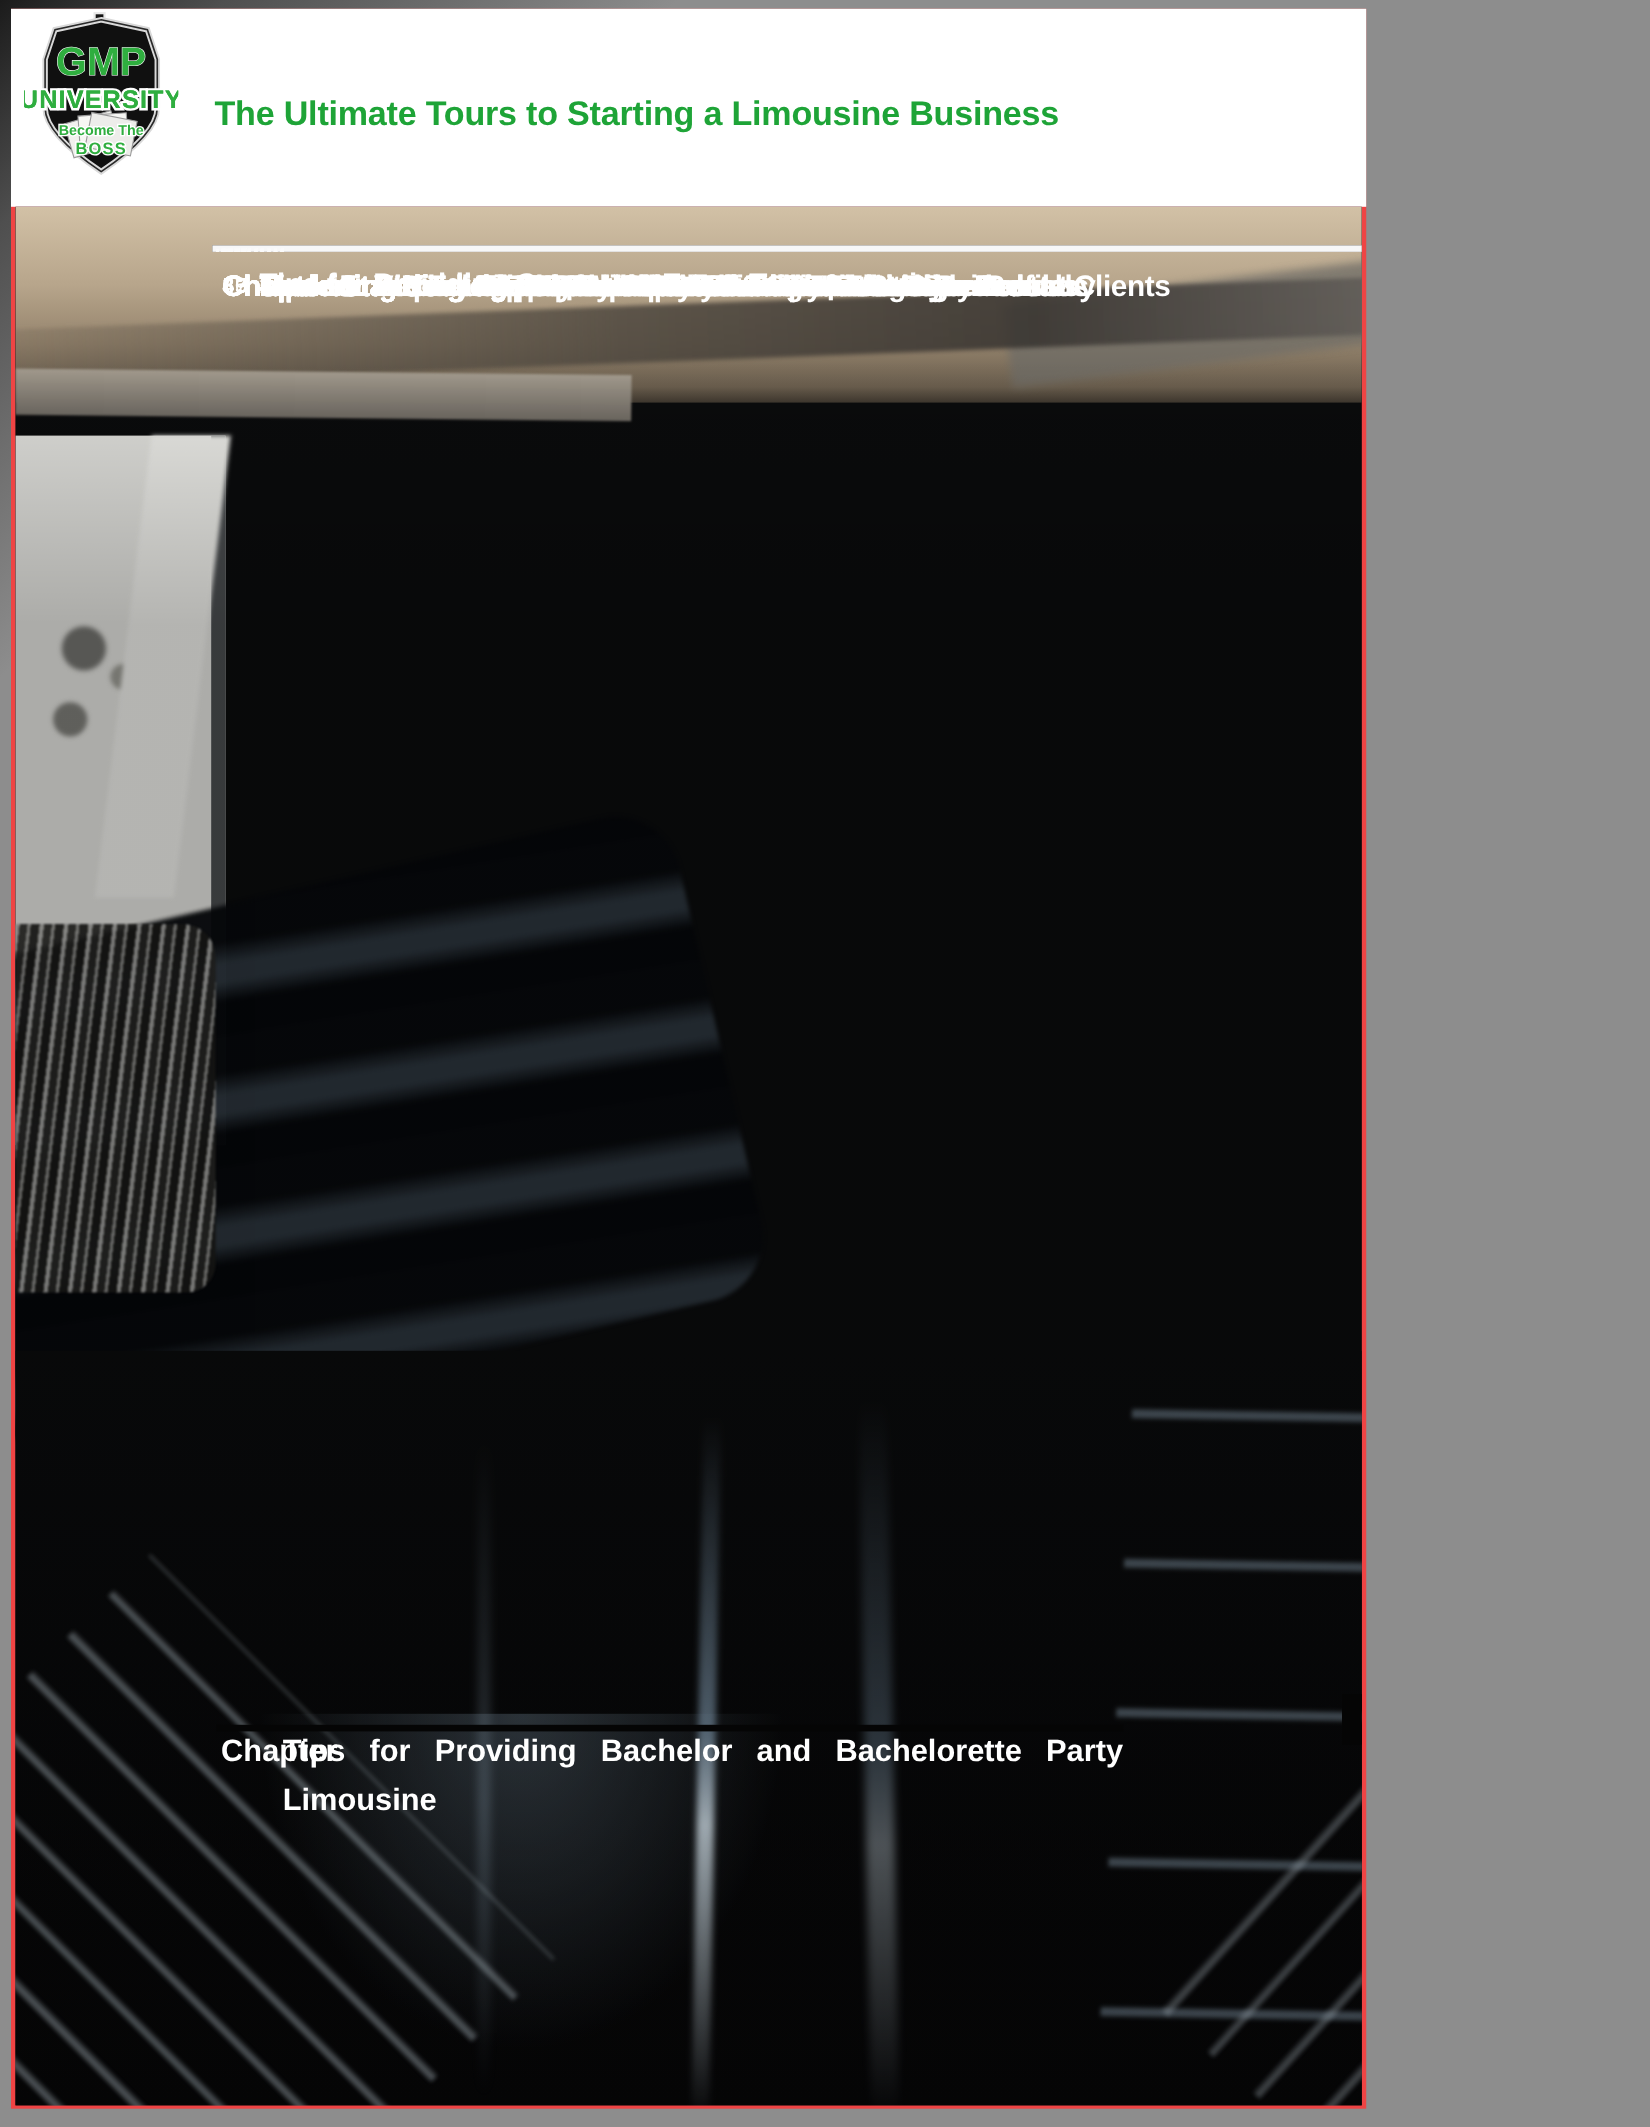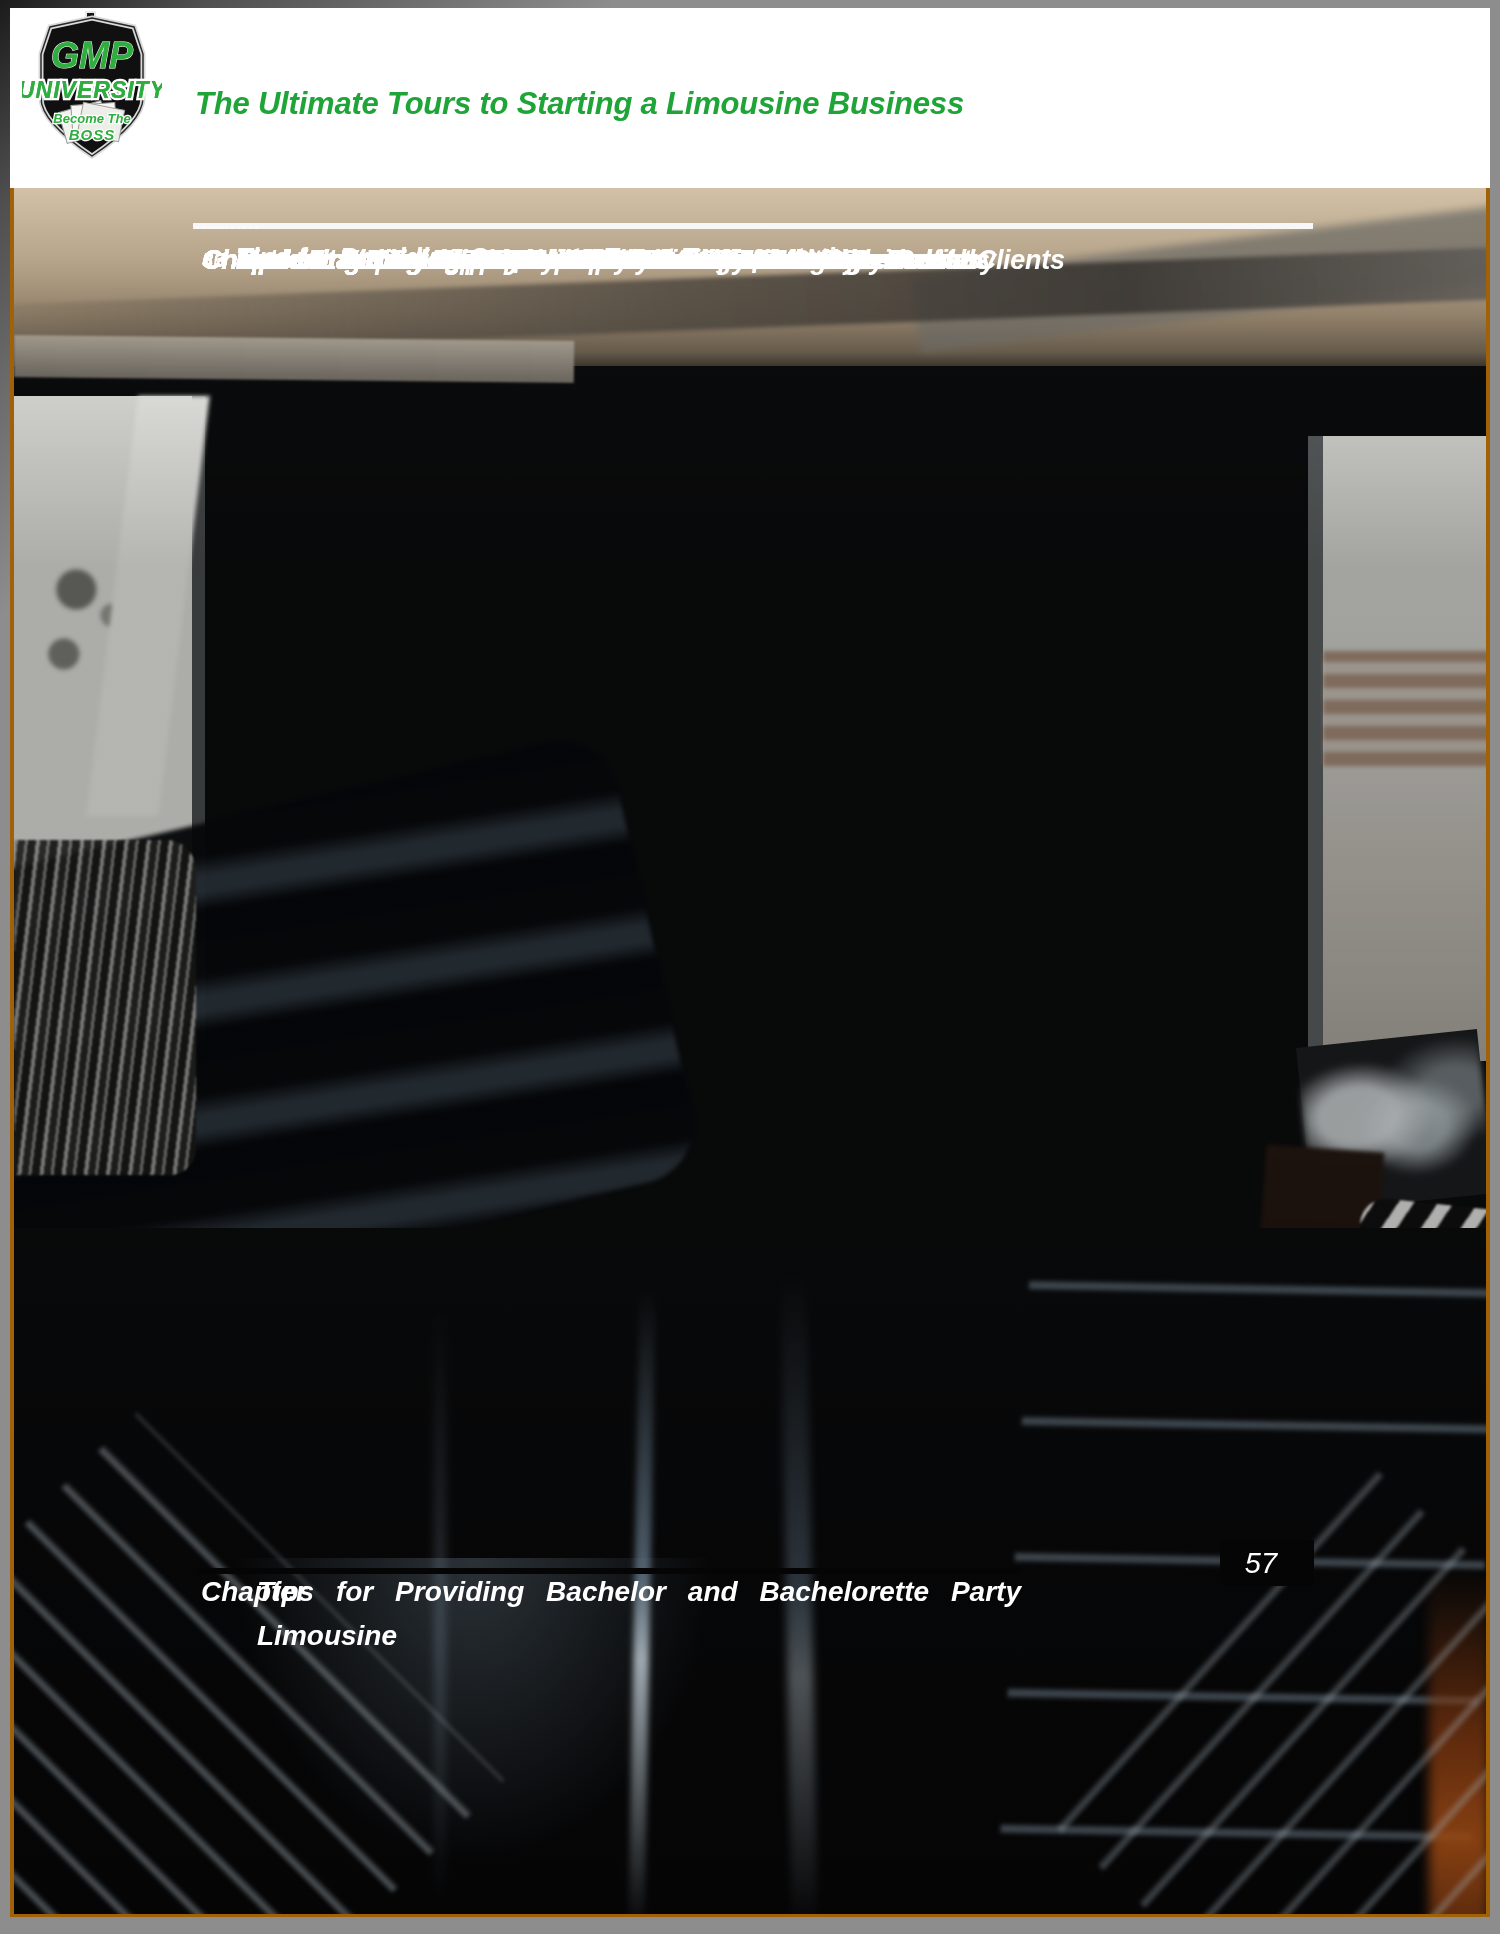--- a/index.html
+++ b/index.html
@@ -1,21 +1,21 @@
 <!DOCTYPE html>
 <html><head>
 <meta charset="utf-8">
 <style>
   html,body{margin:0;padding:0;}
   body{
     width:1500px;height:1934px;position:relative;overflow:hidden;
     background:linear-gradient(135deg,#1b1b1b 0%,#4f4f4f 6%,#8d8d8d 18%,#8d8d8d 100%);
     font-family:"Liberation Sans",sans-serif;
   }
-  .page{position:absolute;left:10px;top:8px;width:1480px;height:1909px;background:#a16207;font-style:italic;}
+  .page{position:absolute;left:10px;top:8px;width:1232px;height:1909px;background:#ef4444;}
   
   .header{position:absolute;left:0;top:0;width:100%;height:180px;background:#fff;}
   .logo{position:absolute;left:12px;top:2px;width:140px;height:158px;}
   .doc-title{
     position:absolute;left:185px;top:78px;
     font-size:31px;font-weight:bold;letter-spacing:-0.2px;color:#1ea437;white-space:nowrap;
   }
   
   .photo{position:absolute;left:4px;right:4px;top:180px;bottom:3px;background:#0a0b0c;overflow:hidden;}
   .photo *{position:absolute;}

